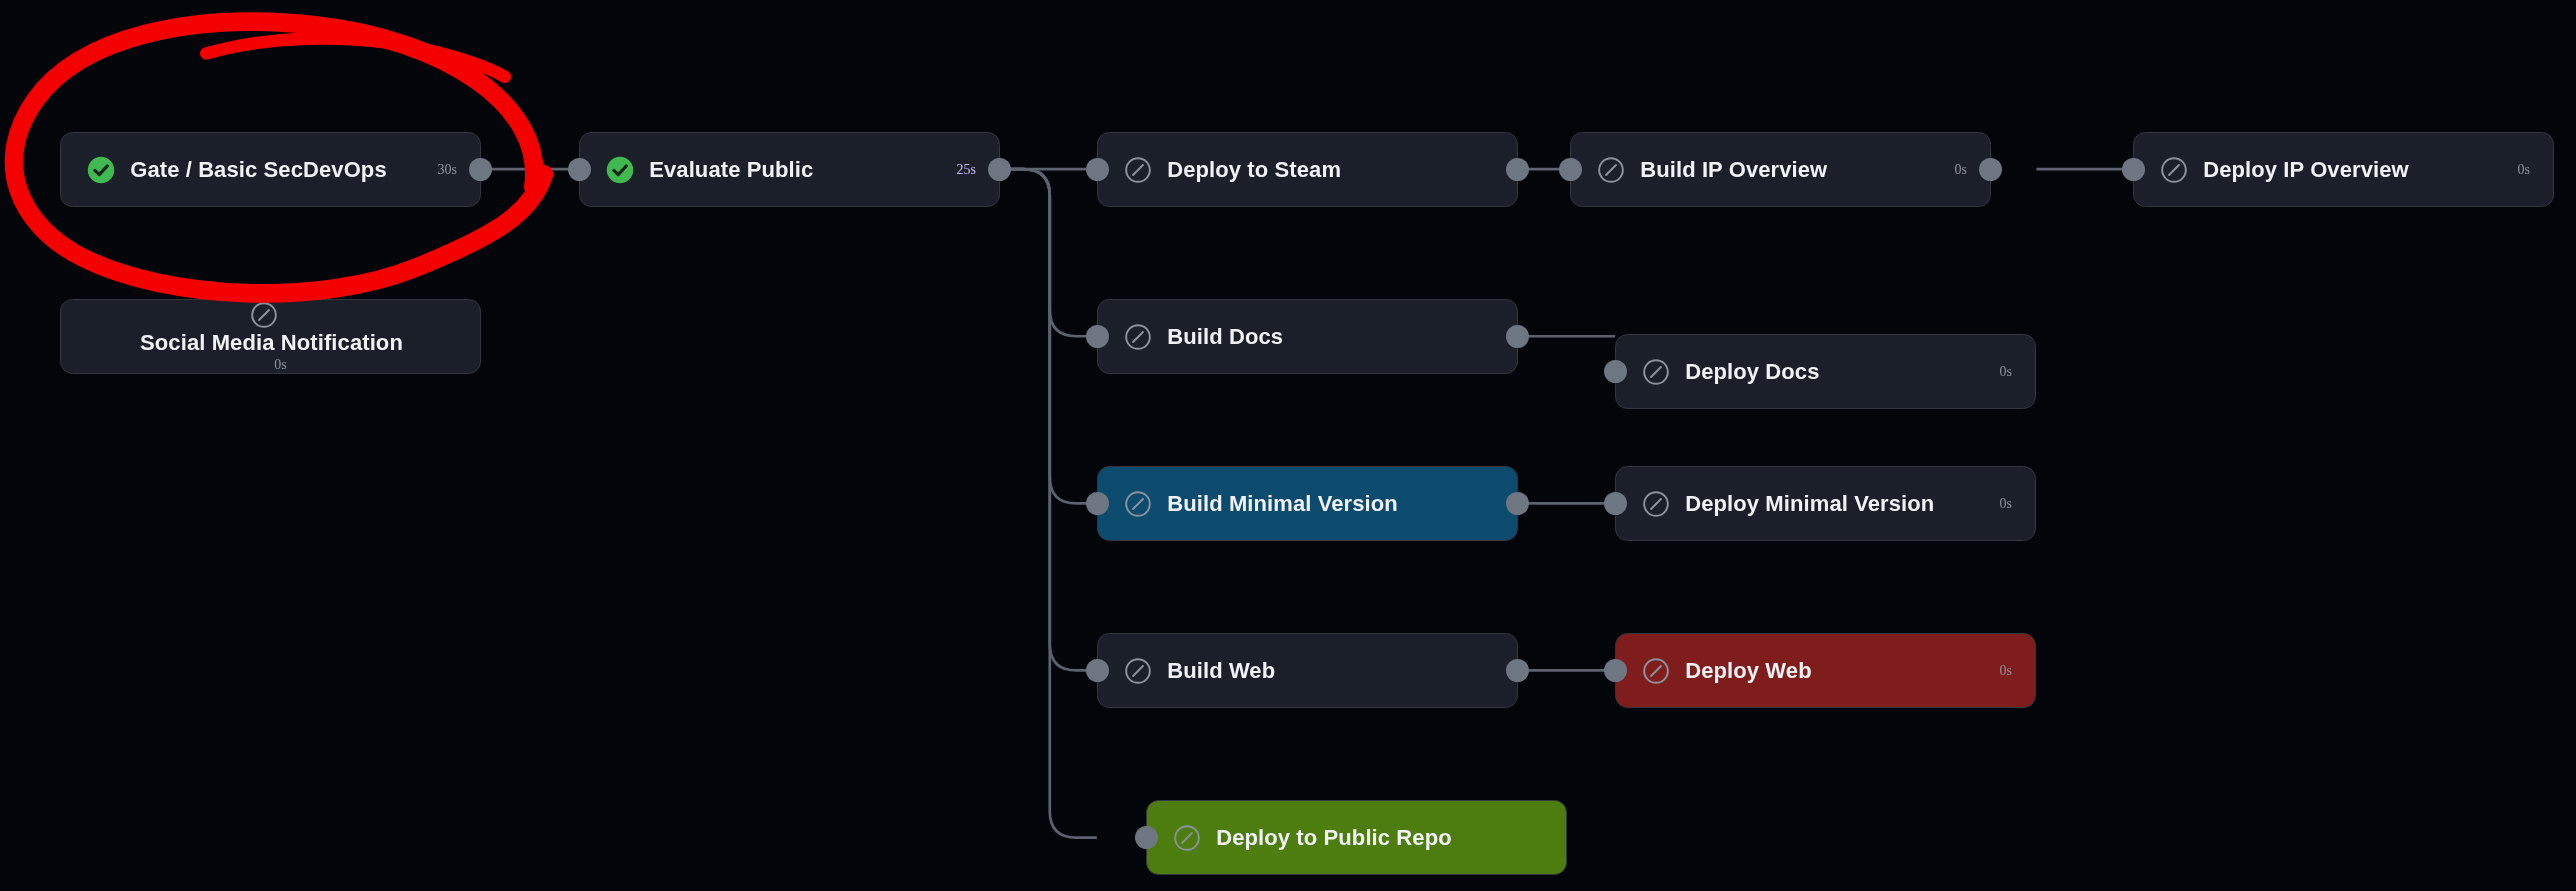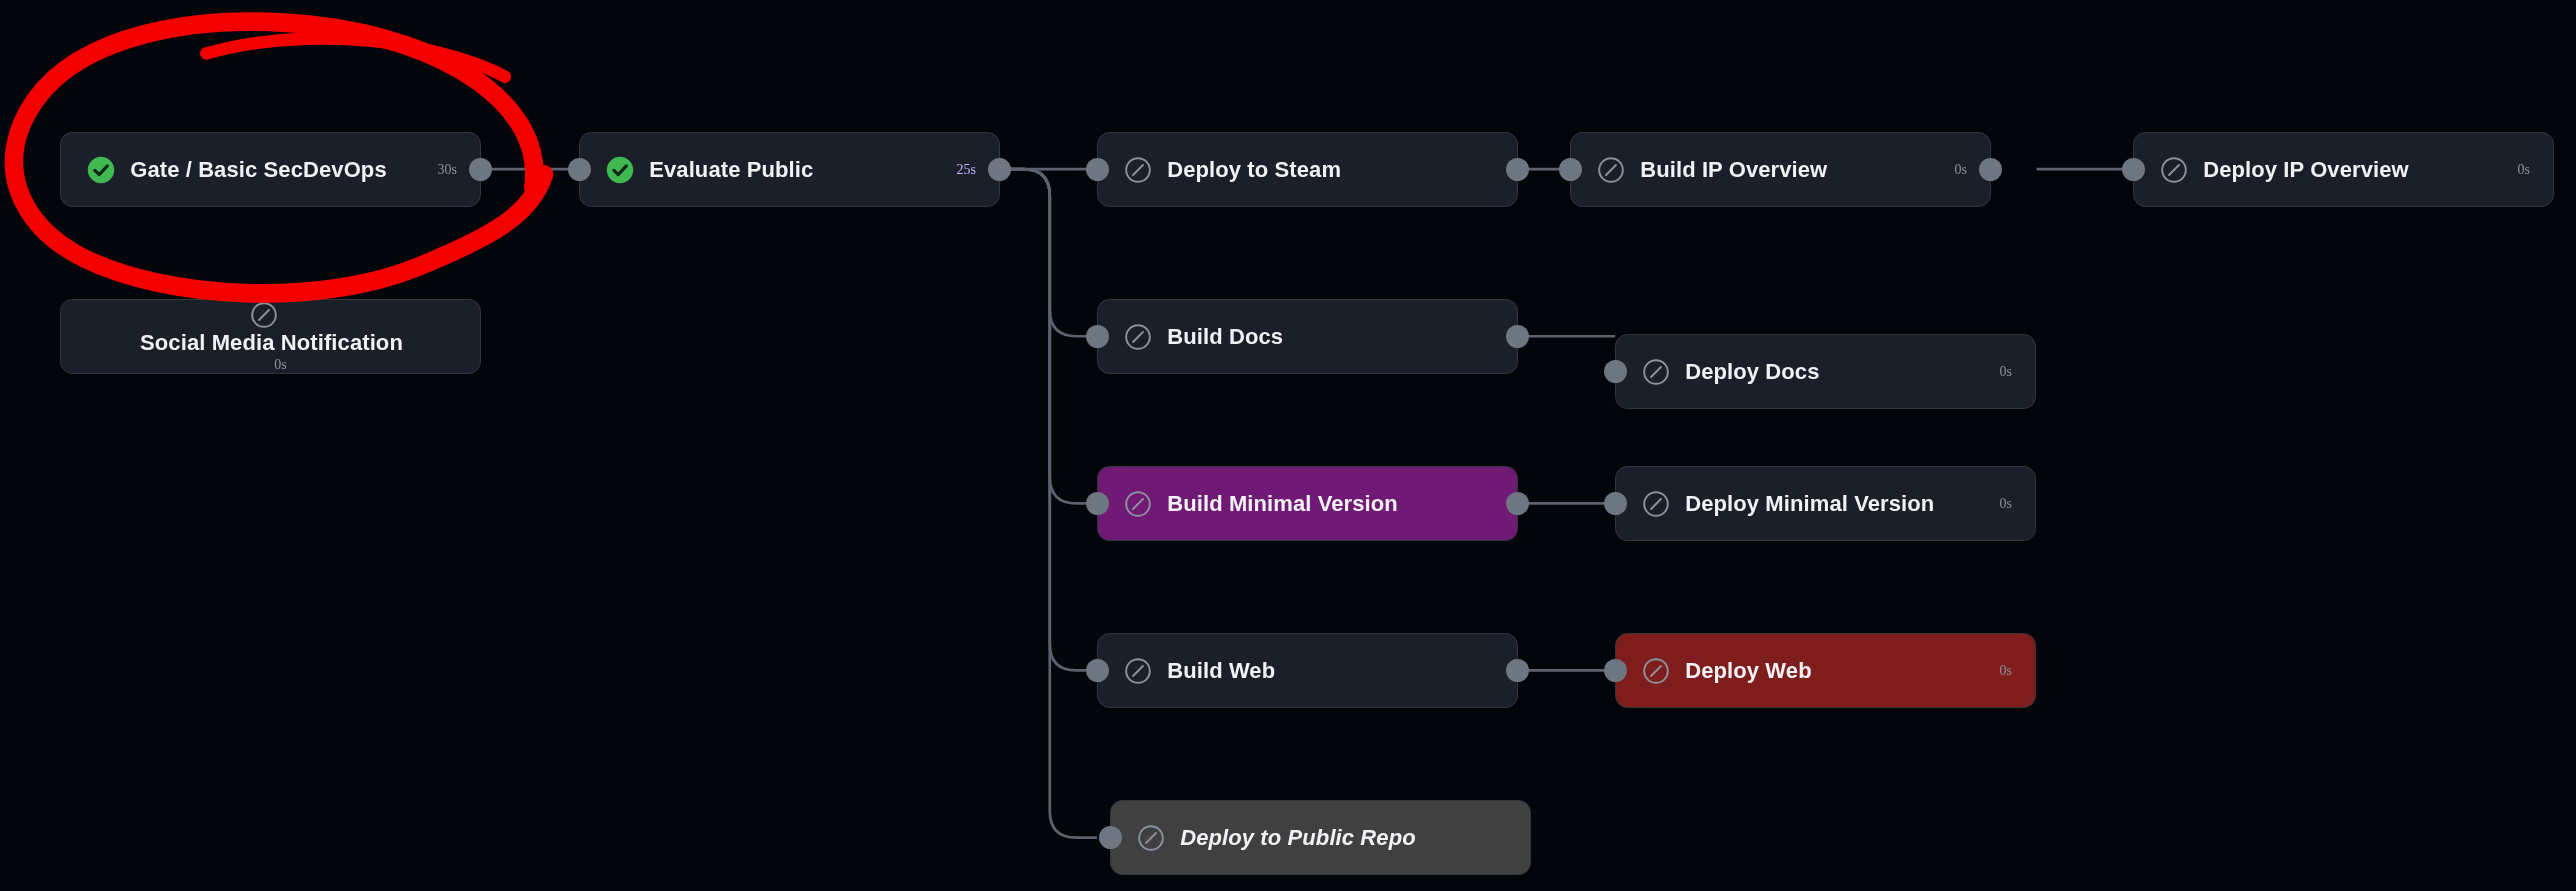--- a/index.html
+++ b/index.html
@@ -156,39 +156,39 @@
       </div>
       <div class="node" style="left: 1097px; top: 299px; width: 421px; background: rgb(26, 31, 41); border-color: rgb(49, 54, 63);">
         <span class="port in" style="background: rgb(110, 118, 129);"></span>
         <span class="status"><svg viewBox="0 0 34 34" width="30" height="30" aria-hidden="true">
             <circle cx="17" cy="17" r="13.4" fill="none" stroke="#8b929e" stroke-width="2.2"></circle>
             <line x1="11.4" y1="22.6" x2="22.6" y2="11.4" stroke="#8b929e" stroke-width="2.2" stroke-linecap="round"></line>
           </svg></span>
         <span class="label">Build Docs</span>
         <span class="port out" style="background: rgb(110, 118, 129);"></span>
       </div>
-      <div class="node" style="left: 1097px; top: 466px; width: 421px; background: #701a75; border-color: rgb(49, 54, 63);">
+      <div class="node" style="left: 1097px; top: 466px; width: 421px; background: #0c4a6e; border-color: rgb(49, 54, 63);">
         <span class="port in" style="background: rgb(110, 118, 129);"></span>
         <span class="status"><svg viewBox="0 0 34 34" width="30" height="30" aria-hidden="true">
             <circle cx="17" cy="17" r="13.4" fill="none" stroke="#8b929e" stroke-width="2.2"></circle>
             <line x1="11.4" y1="22.6" x2="22.6" y2="11.4" stroke="#8b929e" stroke-width="2.2" stroke-linecap="round"></line>
           </svg></span>
         <span class="label">Build Minimal Version</span>
         <span class="port out" style="background: rgb(110, 118, 129);"></span>
       </div>
       <div class="node" style="left: 1097px; top: 633px; width: 421px; background: rgb(26, 31, 41); border-color: rgb(49, 54, 63);">
         <span class="port in" style="background: rgb(110, 118, 129);"></span>
         <span class="status"><svg viewBox="0 0 34 34" width="30" height="30" aria-hidden="true">
             <circle cx="17" cy="17" r="13.4" fill="none" stroke="#8b929e" stroke-width="2.2"></circle>
             <line x1="11.4" y1="22.6" x2="22.6" y2="11.4" stroke="#8b929e" stroke-width="2.2" stroke-linecap="round"></line>
           </svg></span>
         <span class="label">Build Web</span>
         <span class="port out" style="background: rgb(110, 118, 129);"></span>
       </div>
-      <div class="node" style="left: 1110px; top: 800px; width: 421px; background: #404040; border-color: rgb(49, 54, 63); font-style: italic;">
+      <div class="node" style="left: 1146px; top: 800px; width: 421px; background: #4d7c0f; border-color: rgb(49, 54, 63);">
         <span class="port in" style="background: rgb(110, 118, 129);"></span>
         <span class="status"><svg viewBox="0 0 34 34" width="30" height="30" aria-hidden="true">
             <circle cx="17" cy="17" r="13.4" fill="none" stroke="#8b929e" stroke-width="2.2"></circle>
             <line x1="11.4" y1="22.6" x2="22.6" y2="11.4" stroke="#8b929e" stroke-width="2.2" stroke-linecap="round"></line>
           </svg></span>
         <span class="label">Deploy to Public Repo</span>
       </div>
       <div class="node" style="left: 1570px; top: 132px; width: 421px; background: rgb(26, 31, 41); border-color: rgb(49, 54, 63);">
         <span class="port in" style="background: rgb(110, 118, 129);"></span>
         <span class="status"><svg viewBox="0 0 34 34" width="30" height="30" aria-hidden="true">

